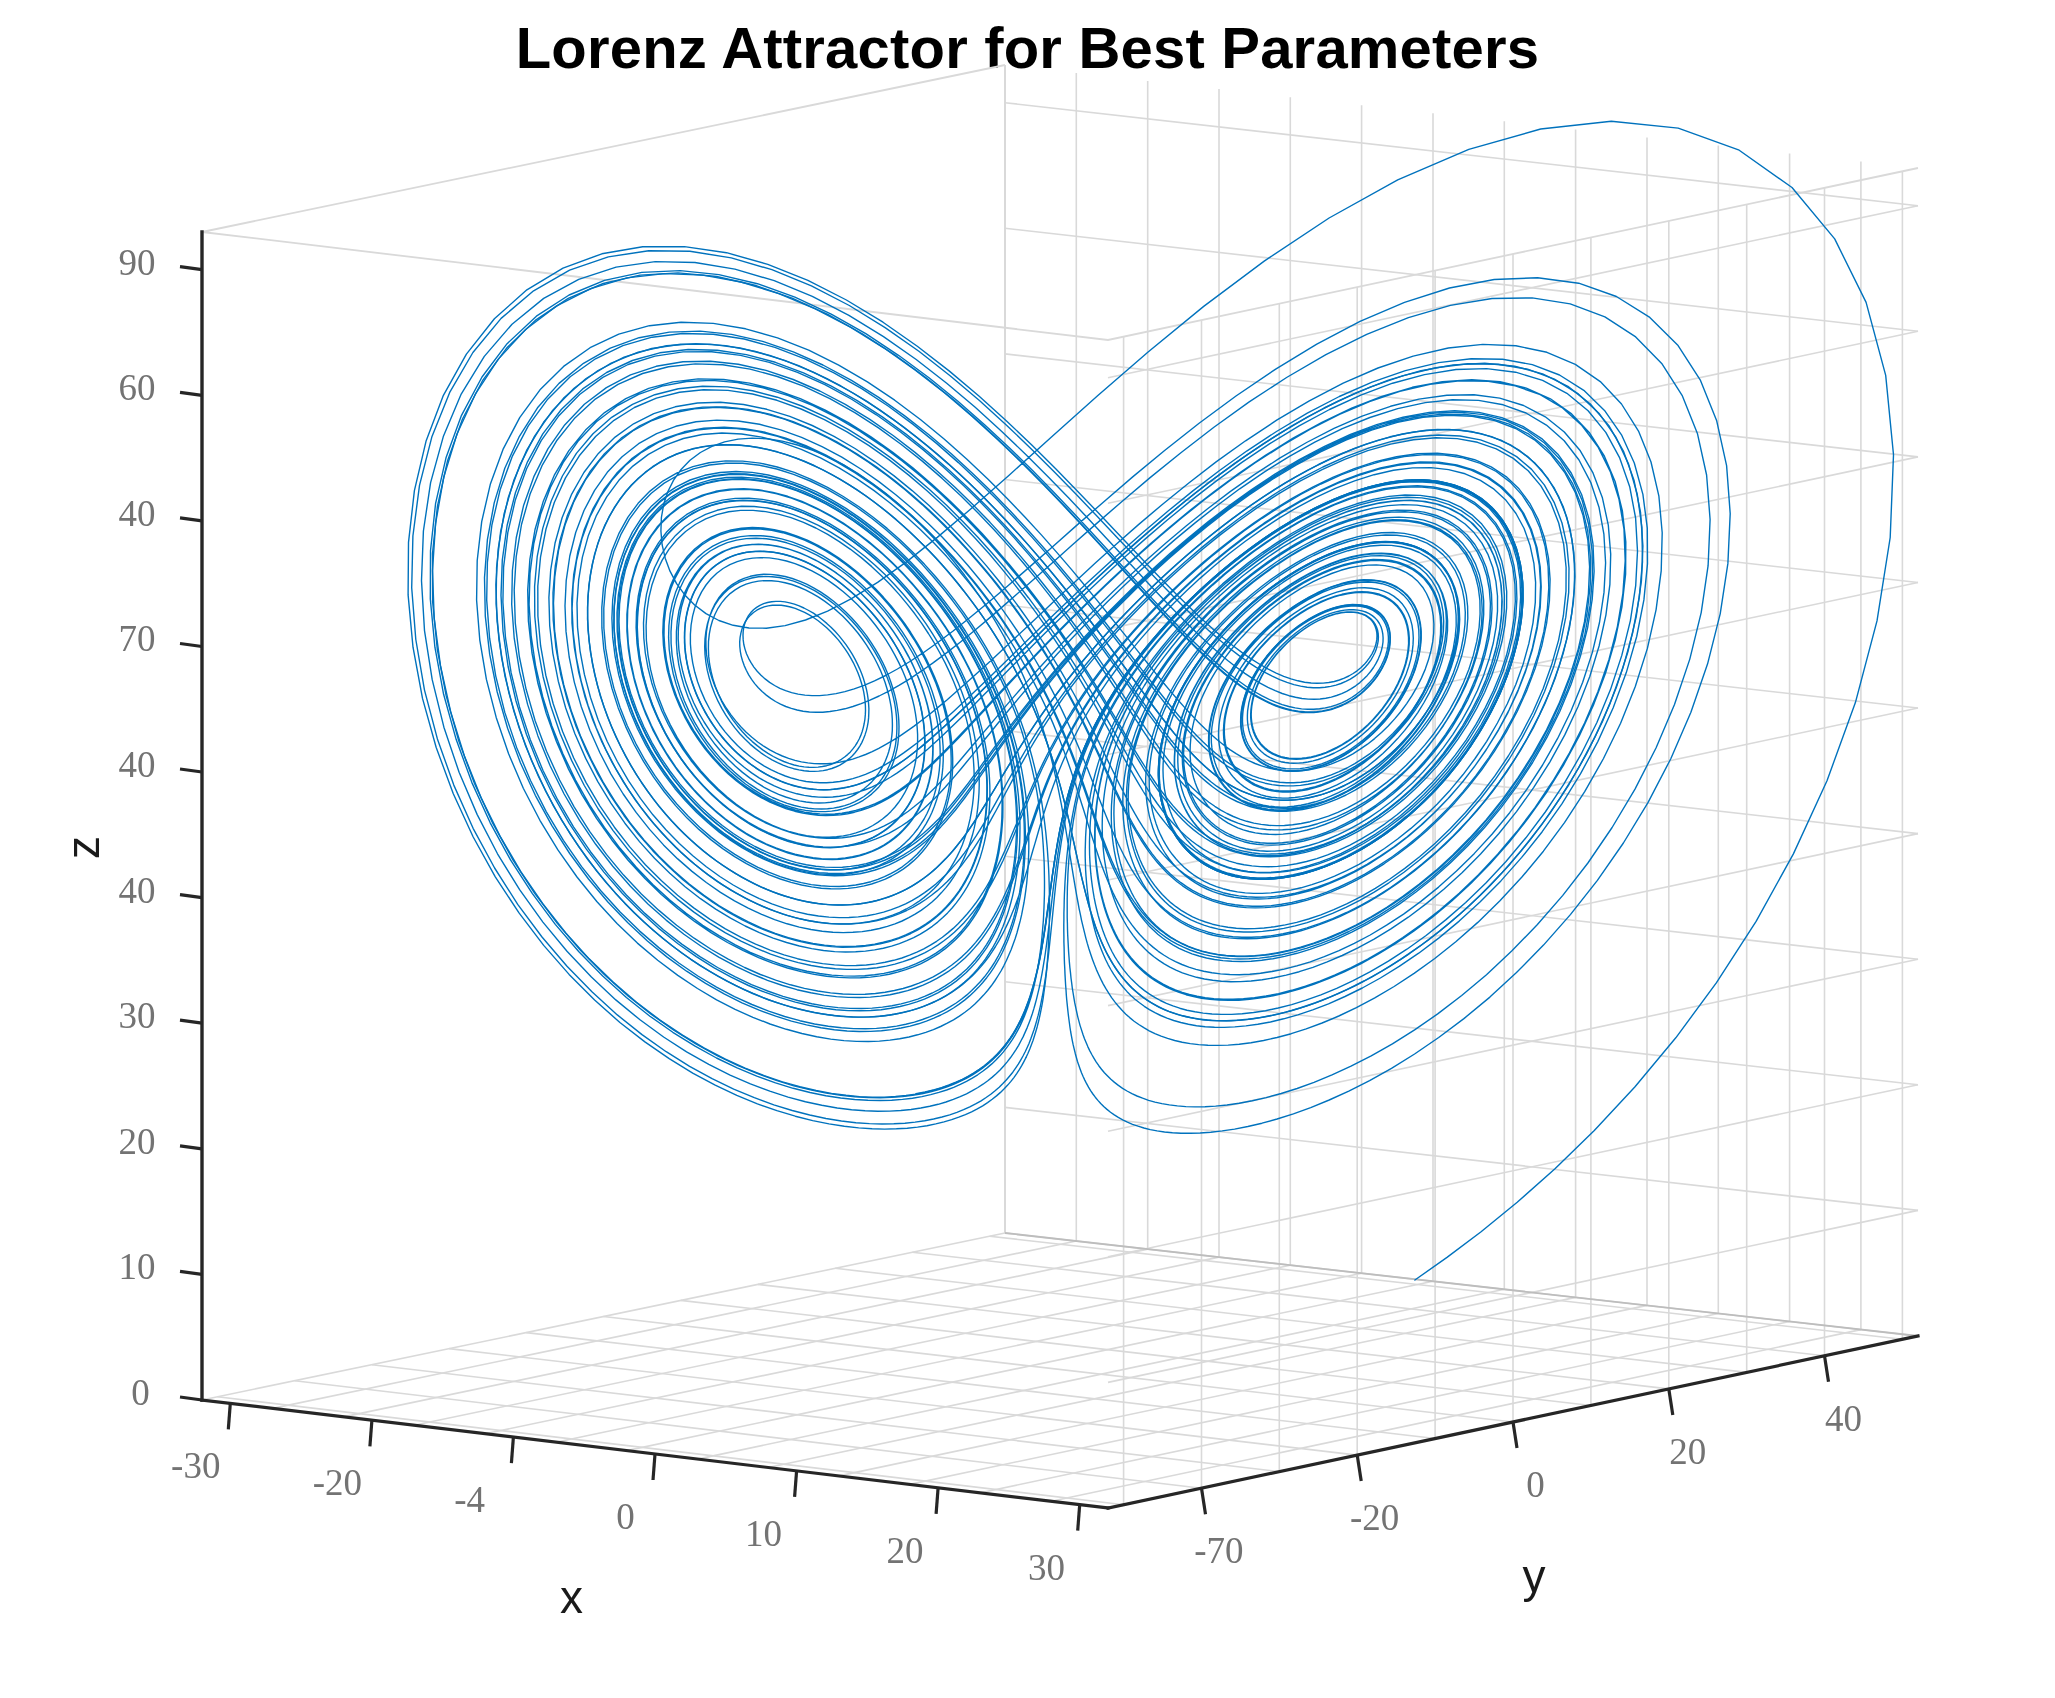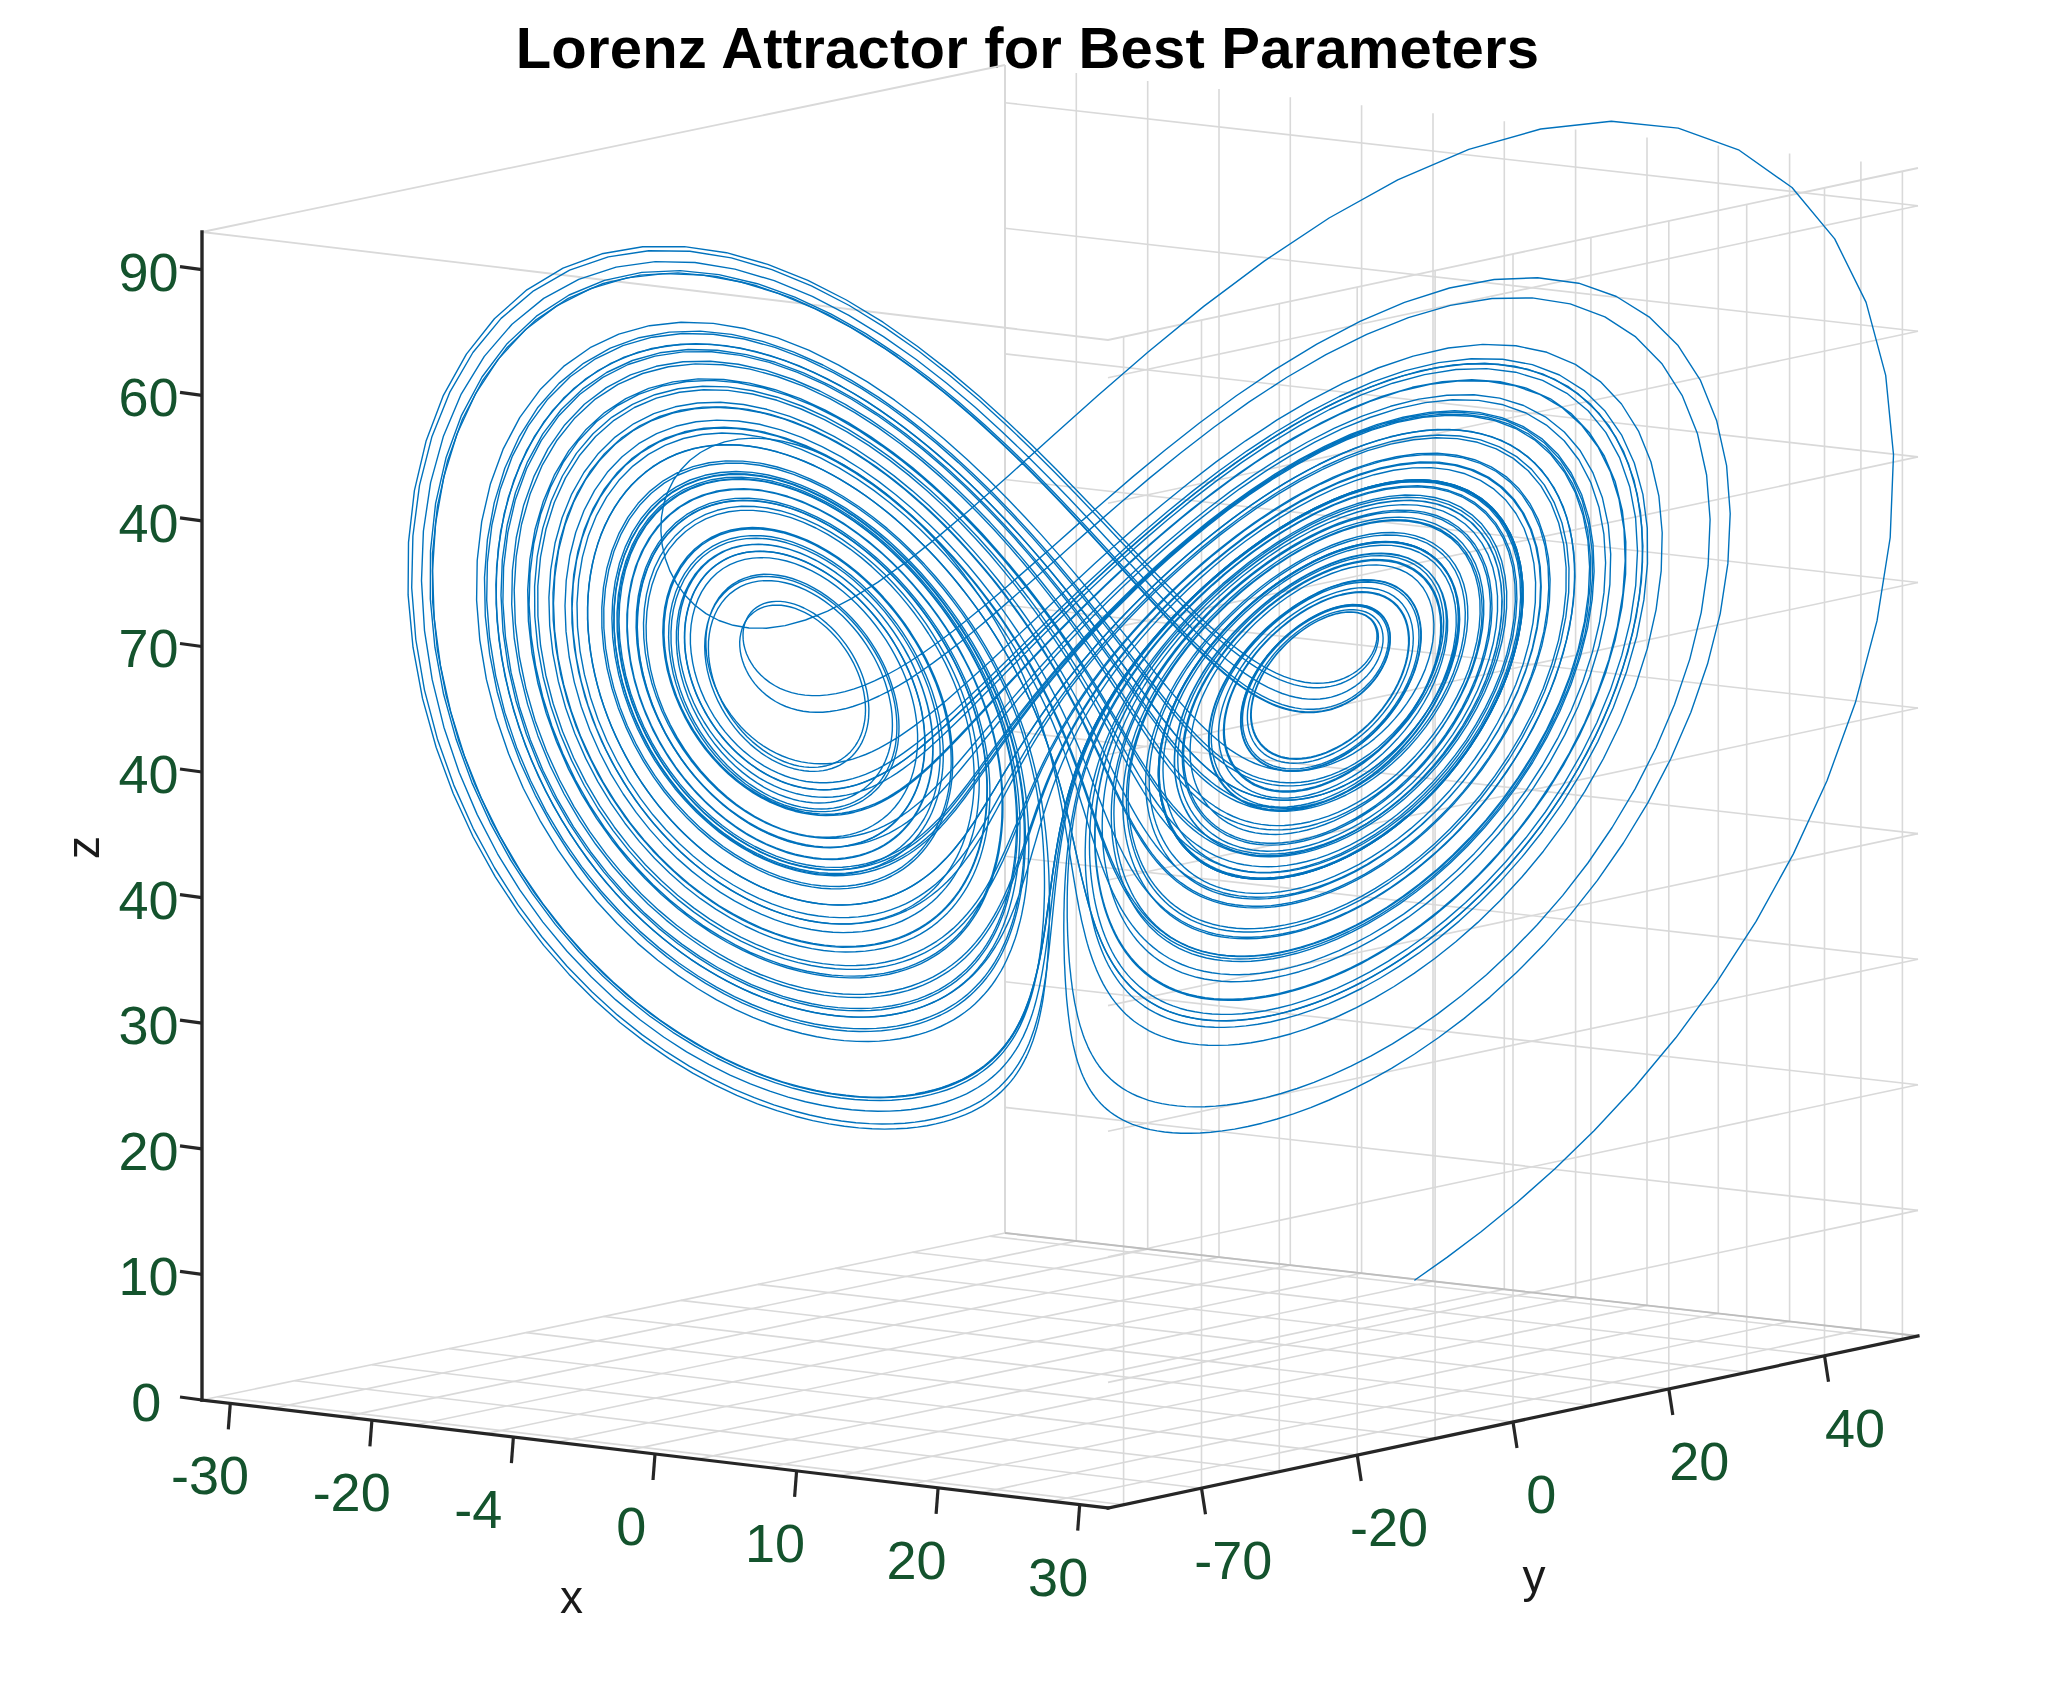--- a/index.html
+++ b/index.html
@@ -11,22 +11,22 @@
   }
   #figure{position:absolute;left:0;top:0;width:2055px;height:1698px;background:#fff;}
   #plot-title{
     position:absolute;left:0;top:6px;width:2055px;text-align:center;
     font-size:58px;font-weight:bold;letter-spacing:.2px;color:#000;
     font-family:"Liberation Sans","DejaVu Sans",sans-serif;
     margin-top:8px;
   }
   #axes-svg{position:absolute;left:0;top:0;width:2055px;height:1698px;}
   .tick-label{
-    position:absolute;font-size:54px;color:#14532d;white-space:nowrap;
-    font-family:Liberation Sans, sans-serif;
+    position:absolute;font-size:37px;color:#737373;white-space:nowrap;
+    font-family:Liberation Serif, serif;
   }
   .axis-name{
     position:absolute;font-size:46px;color:#1a1a1a;white-space:nowrap;
     font-family:"Liberation Sans","DejaVu Sans",sans-serif;
   }
   #z-axis-name{transform:rotate(-90deg);transform-origin:left top;}
 </style>
 </head>
 <body>
 

